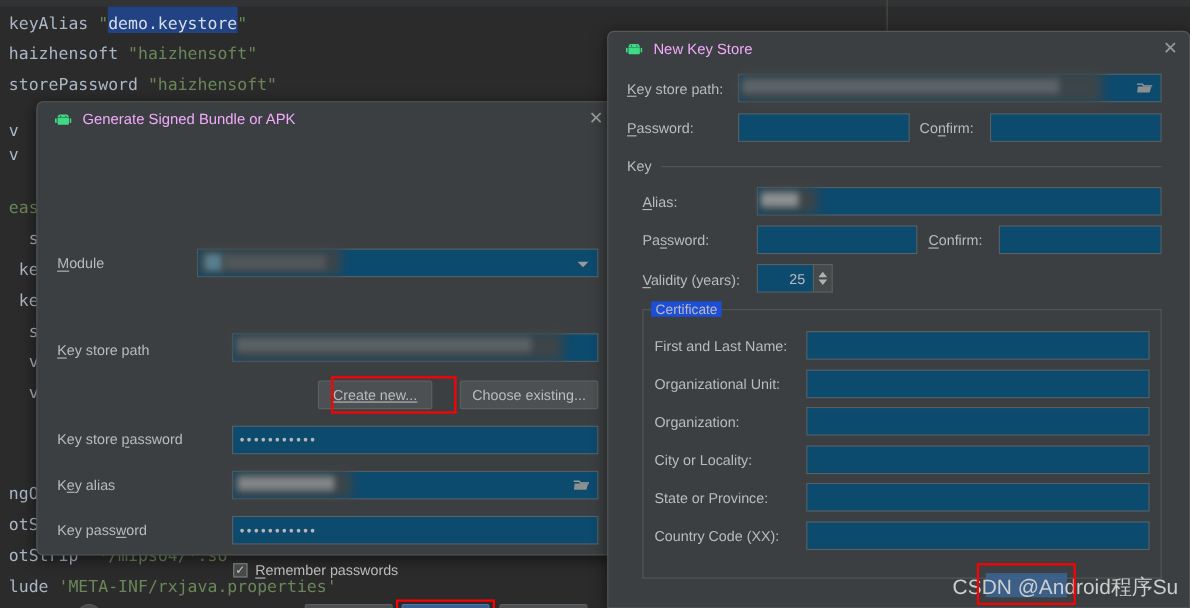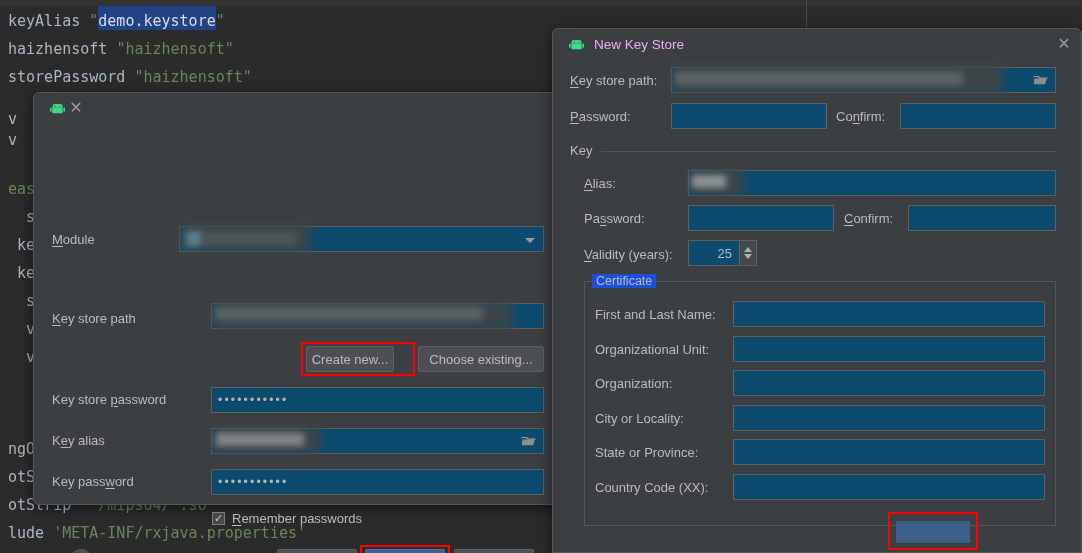--- a/index.html
+++ b/index.html
@@ -238,40 +238,41 @@
       <span class="android-icon">
         <svg width="15" height="11" viewBox="0 0 15 11">
           <path d="M2.3 3.2h10.4v5.1a1 1 0 0 1-1 1h-8.4a1 1 0 0 1-1-1z" fill="#3ddc84"></path>
           <path d="M2.3 2.9a5.2 4 0 0 1 10.4 0z" fill="#3ddc84"></path>
           <rect x="0" y="3.4" width="1.6" height="4.4" rx=".8" fill="#3ddc84"></rect>
           <rect x="13.4" y="3.4" width="1.6" height="4.4" rx=".8" fill="#3ddc84"></rect>
           <circle cx="5.1" cy="1.7" r=".55" fill="#2b2b2b"></circle>
           <circle cx="9.9" cy="1.7" r=".55" fill="#2b2b2b"></circle>
         </svg>
       </span>
+      <span class="ttl">Generate Signed Bundle or APK</span>
       <span class="close-x">✕</span>
     </div>
 
     <div class="field-label" style="position:absolute; left:18px; top:139px;"><u>M</u>odule</div>
     <div class="textfield" style="left:145px; top:133px; width:365px; position:absolute;">
       <span></span>
       <span class="combo-arrow"></span>
     </div>
     <div class="smudge" style="left:146px; top:131px; width:130px; height:26px;"></div>
     <div class="blur" style="left:152px; top:138px; width:16px; height:15px; background:#5d8a9c;"></div>
     <div class="blur" style="left:170px; top:139px; width:92px; height:13px; background:#555a5c;"></div>
 
     <div class="field-label" style="position:absolute; left:18px; top:218px;"><u>K</u>ey store path</div>
     <div class="textfield" style="left:177px; top:210px; width:333px; position:absolute;">
       <span></span>
     </div>
     <div class="smudge" style="left:178px; top:208px; width:300px; height:28px;"></div>
     <div class="blur" style="left:181px; top:214px; width:268px; height:13px; background:#60666a;"></div>
 
-    <div class="btn" style="position:absolute; left:272px; top:253px; width:88px;">
+    <div class="btn" style="position:absolute; left:255px; top:253px; width:104px;text-decoration:underline;">
       <span>Create new...</span>
     </div>
     <div class="redbox" style="left:267px; top:249px; width:114px; height:34px;"></div>
     <div class="btn" style="position:absolute; left:384px; top:253px; width:126px;">
       <span>Choose existing...</span>
     </div>
 
     <div class="field-label" style="position:absolute; left:18px; top:299px;text-align:right;">Key store <u>p</u>assword</div>
     <div class="textfield" style="left:177px; top:294px; width:333px; position:absolute;">
       <span class="dots">•••••••••••</span>
@@ -405,15 +406,16 @@
           <span></span>
         </div>
         <div class="field-label" style="position: absolute; left: 42px; top: 450.5px;">Country Code (XX):</div>
         <div class="textfield" style="position: absolute; left: 180px; top: 444.5px; width: 312px;">
           <span></span>
         </div>
       </div>
   </div>
 
   <div class="wm-sel" style="left:896px; top:521px; width:74px; height:22px;"></div>
+  <div class="watermark" style="left:866px; top:521px;">CSDN @Android程序Su</div>
   <div class="redbox" style="left:888px; top:512px; width:90px; height:38px;"></div>
 
 </div>
 
 </body></html>

